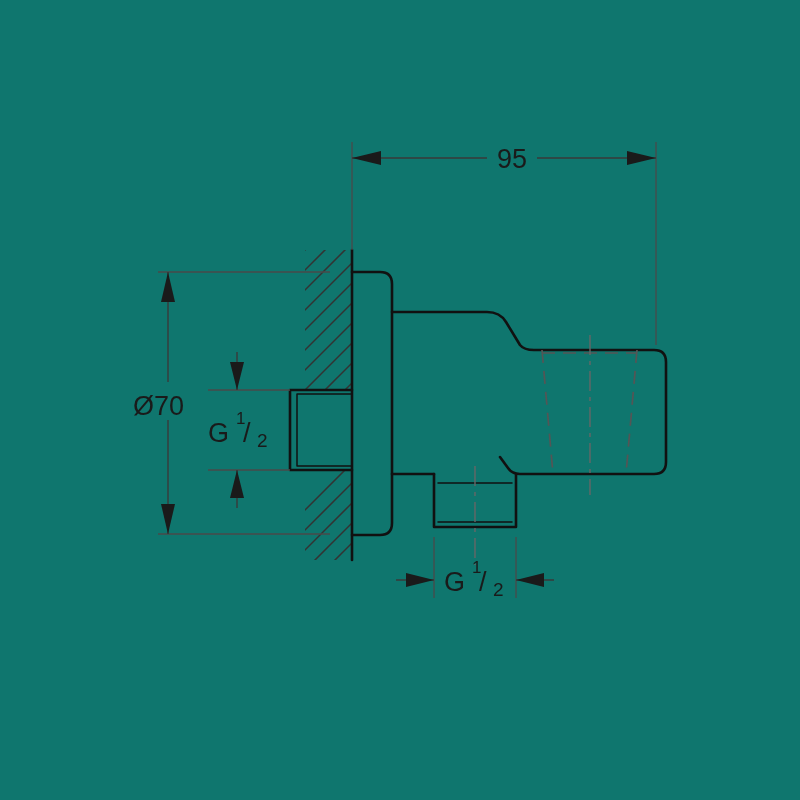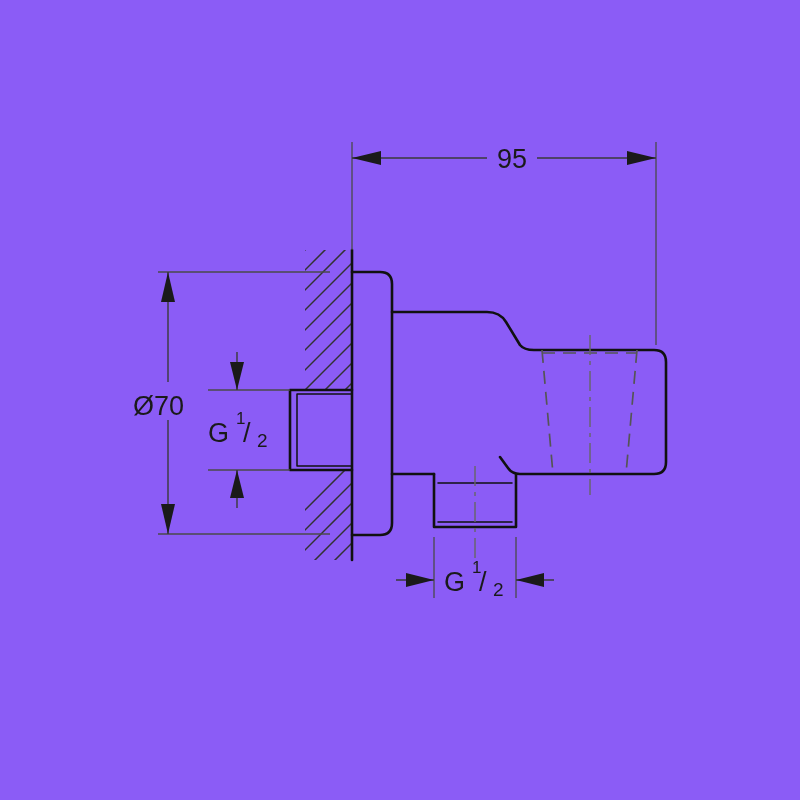--- a/index.html
+++ b/index.html
@@ -10,21 +10,21 @@
   body {
     width: 800px;
     height: 800px;
     font-family: "Liberation Sans", sans-serif;
     overflow: hidden;
   }
   #drawing-root {
     position: relative;
     width: 800px;
     height: 800px;
-    background: #8b5cf6;
+    background: #0f766e;
   }
   svg#technical-drawing {
     display: block;
     width: 800px;
     height: 800px;
   }
   .dim-text {
     font-family: "Liberation Sans", sans-serif;
     font-size: 27px;
     fill: #1a1a1a;

